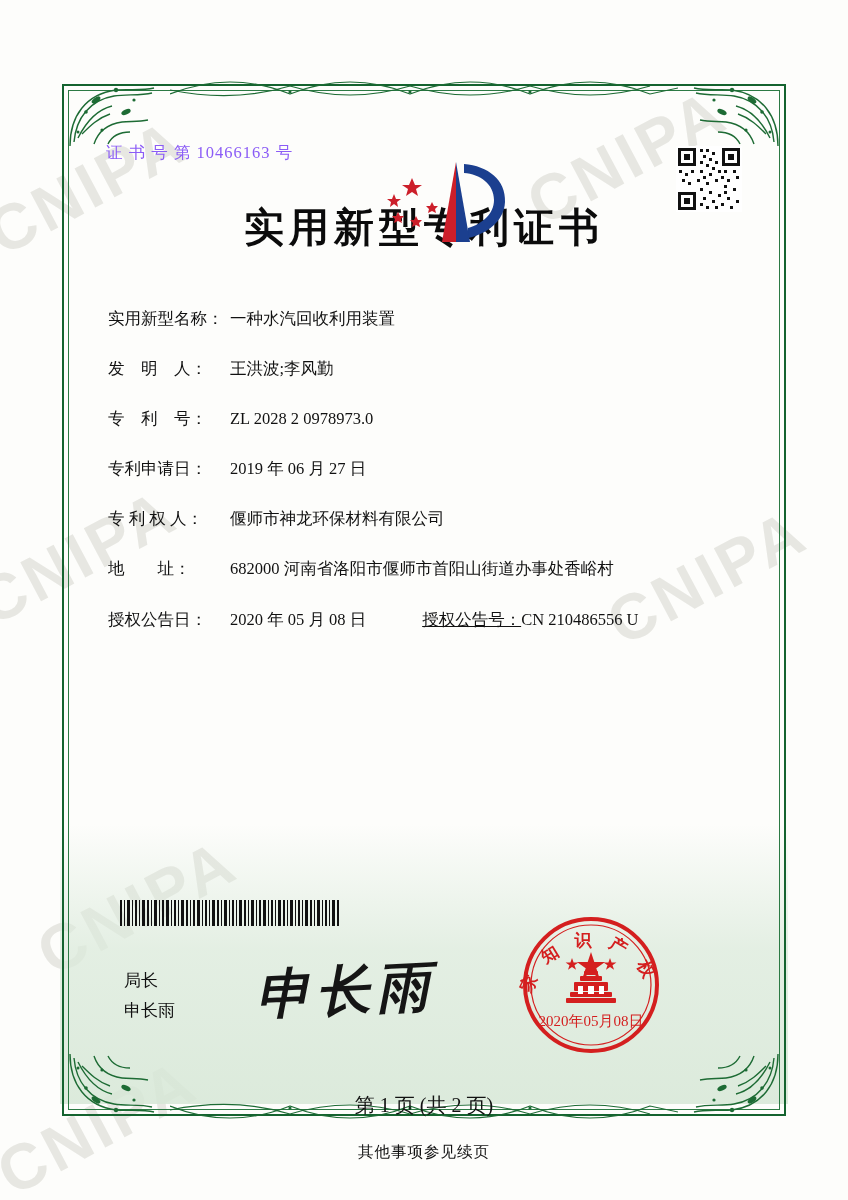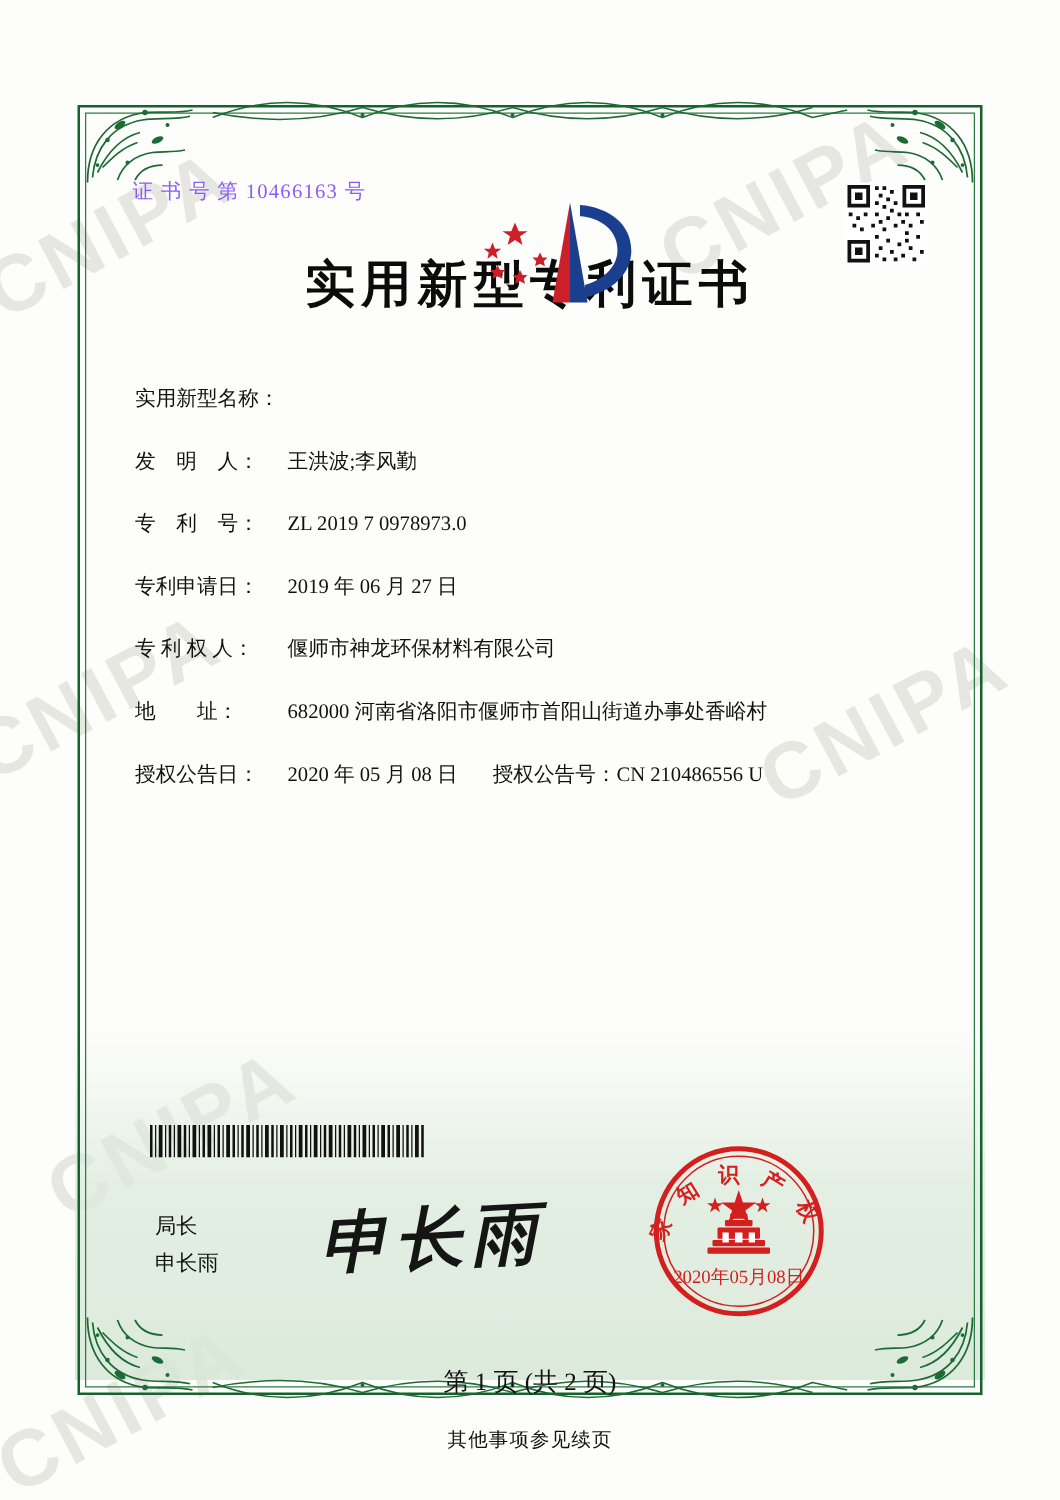--- a/index.html
+++ b/index.html
@@ -147,22 +147,23 @@
   .f-label {
     width: 122px;
     flex: 0 0 122px;
     letter-spacing: 0px;
     white-space: pre;
   }
   .f-value { flex: 1; }
 
   .field.two-col .f-value { flex: 0 0 auto; }
   .f-label2 {
-    margin-left: 28px;
+    margin-left: 56px;
     white-space: pre;
+    text-decoration: underline;
   }
 
   .paras {
     margin-top: 34px;
     padding: 0 6px 0 8px;
     font-size: 16.5px;
     line-height: 2.0;
     text-align: justify;
   }
   .paras p {
@@ -435,30 +436,31 @@
         </g>
       </svg>
     </div>
 
     <div class="title">实用新型专利证书</div>
 
     <div class="fields">
 
       <div class="field">
         <span class="f-label">实用新型名称：</span>
+        <span class="f-value">一种水汽回收利用装置</span>
       </div>
 
       <div class="field">
         <span class="f-label">发    明    人：</span>
         <span class="f-value">王洪波;李风勤</span>
       </div>
 
       <div class="field">
         <span class="f-label">专    利    号：</span>
-        <span class="f-value">ZL 2019 7 0978973.0</span>
+        <span class="f-value">ZL 2028 2 0978973.0</span>
       </div>
 
       <div class="field">
         <span class="f-label">专利申请日：</span>
         <span class="f-value">2019 年 06 月 27 日</span>
       </div>
 
       <div class="field">
         <span class="f-label">专 利 权 人：</span>
         <span class="f-value">偃师市神龙环保材料有限公司</span>

